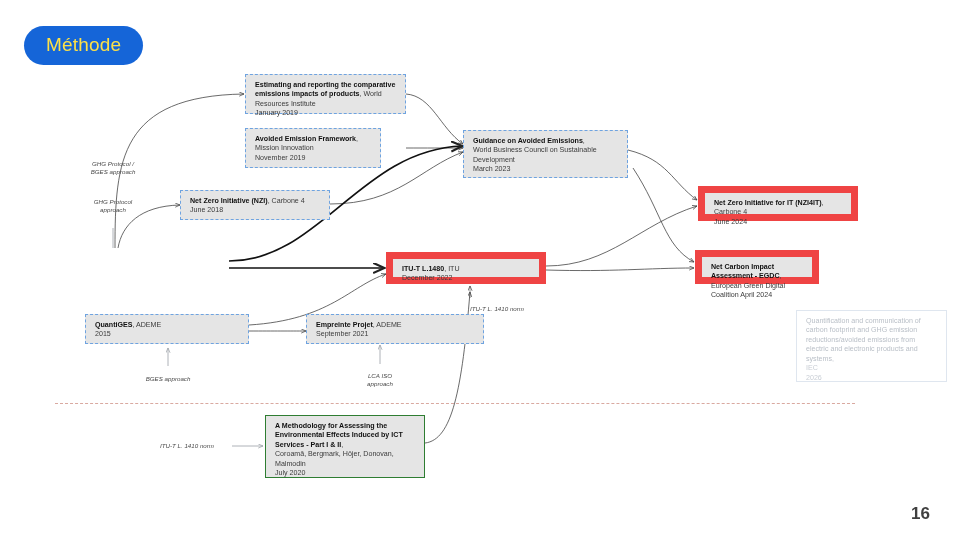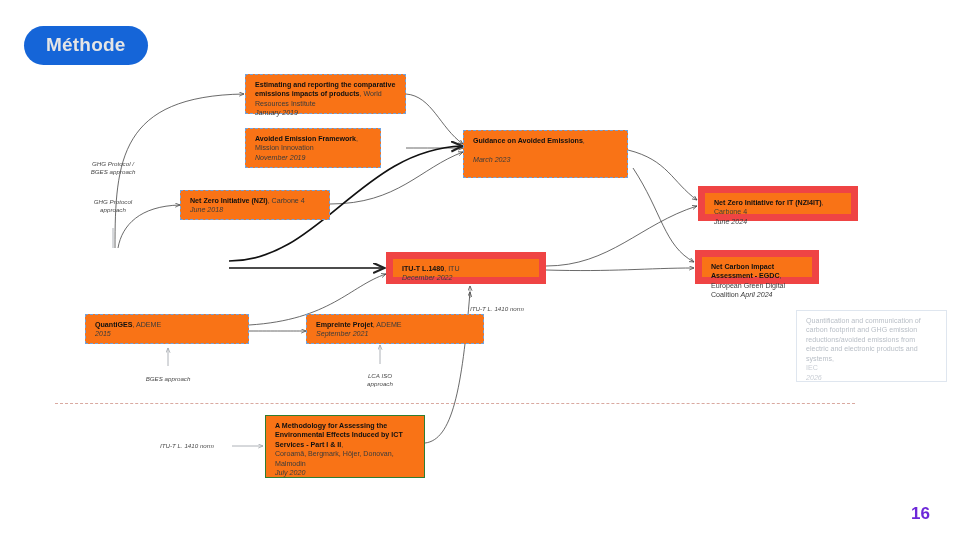--- a/index.html
+++ b/index.html
@@ -5,40 +5,40 @@
   html,body{margin:0;padding:0;}
   body{
     width:960px;height:540px;background:#ffffff;
     font-family:"Liberation Sans", sans-serif;
     overflow:hidden;position:relative;
   }
   #slide{position:absolute;inset:0;width:960px;height:540px;}
   
   .title-pill{
     position:absolute;left:24px;top:26px;
-    background:#1565d8;color:#e5e5e5;
+    background:#1565d8;color:#fde047;
     border-radius:22px;
     padding:9px 22px 11px 22px;
-    font-size:19px;font-weight:bold;
+    font-size:19px;font-weight:normal;
     letter-spacing:.2px;
     line-height:1;
   }
   
   #wires{position:absolute;left:0;top:0;width:960px;height:540px;pointer-events:none;}
   
   .node{
     position:absolute;box-sizing:border-box;
-    background:#f97316;
+    background:#e5e5e5;
     padding:6px 7px 5px 9px;
     font-size:7.1px;line-height:1.33;
     color:#2b2b2b;
   }
   .node .ttl{font-weight:bold;color:#111;}
   .node .org{font-weight:normal;color:#3b3b3b;}
-  .node .date{font-style:italic;color:#3b3b3b;}
+  .node .date{color:#3b3b3b;}
   .node .org2{color:#3b3b3b;}
   .dashed{border:1px dashed #6ea3e0;}
   .solid-blue{border:7px solid #ef4444;}
   .solid-green{border:1.4px solid #2e7d32;}
   .ghost{border:1px solid #dfe6ef;color:#b9bfc7;background:#fff;}
   .ghost .ttl{font-weight:normal;color:#b9bfc7;}
   .ghost .org,.ghost .date,.ghost .org2{color:#c9ced5;}
   
   .elabel{
     position:absolute;font-size:6.2px;font-style:italic;
@@ -46,21 +46,21 @@
     white-space:pre-line;
   }
   
   .divider{
     position:absolute;left:55px;top:403px;width:800px;
     border-top:1px dashed #d9a9a0;height:0;
   }
   
   .pageno{
     position:absolute;right:30px;bottom:16px;
-    font-size:17px;font-weight:bold;color:#6d28d9;
+    font-size:17px;font-weight:bold;color:#404040;
   }
 </style>
 </head>
 <body>
 
 <div id="slide">
 
   <div class="title-pill">Méthode</div>
 
   <svg id="wires" viewBox="0 0 960 540">
@@ -130,21 +130,21 @@
     <span class="date">November 2019</span>
   </div>
 
   <div class="node dashed" style="left:180px;top:190px;width:150px;height:30px;">
     <span class="ttl">Net Zero Initiative (NZI)</span><span class="org">, Carbone 4</span><br>
     <span class="date">June 2018</span>
   </div>
 
   <div class="node dashed" style="left:463px;top:124px;width:165px;height:48px;margin-top:6px;">
     <span class="ttl">Guidance on Avoided Emissions</span><span class="org">,</span><br>
-    <br>
+    <span class="org2">World Business Council on Sustainable Development</span><br>
     <span class="date">March 2023</span>
   </div>
 
 
   <div class="node solid-blue" style="left:386px;top:252px;width:160px;height:32px;">
     <span class="ttl">ITU-T L.1480</span><span class="org">, ITU</span><br>
     <span class="date">December 2022</span>
   </div>
 
   <div class="node solid-blue" style="left:698px;top:186px;width:160px;height:35px;">

